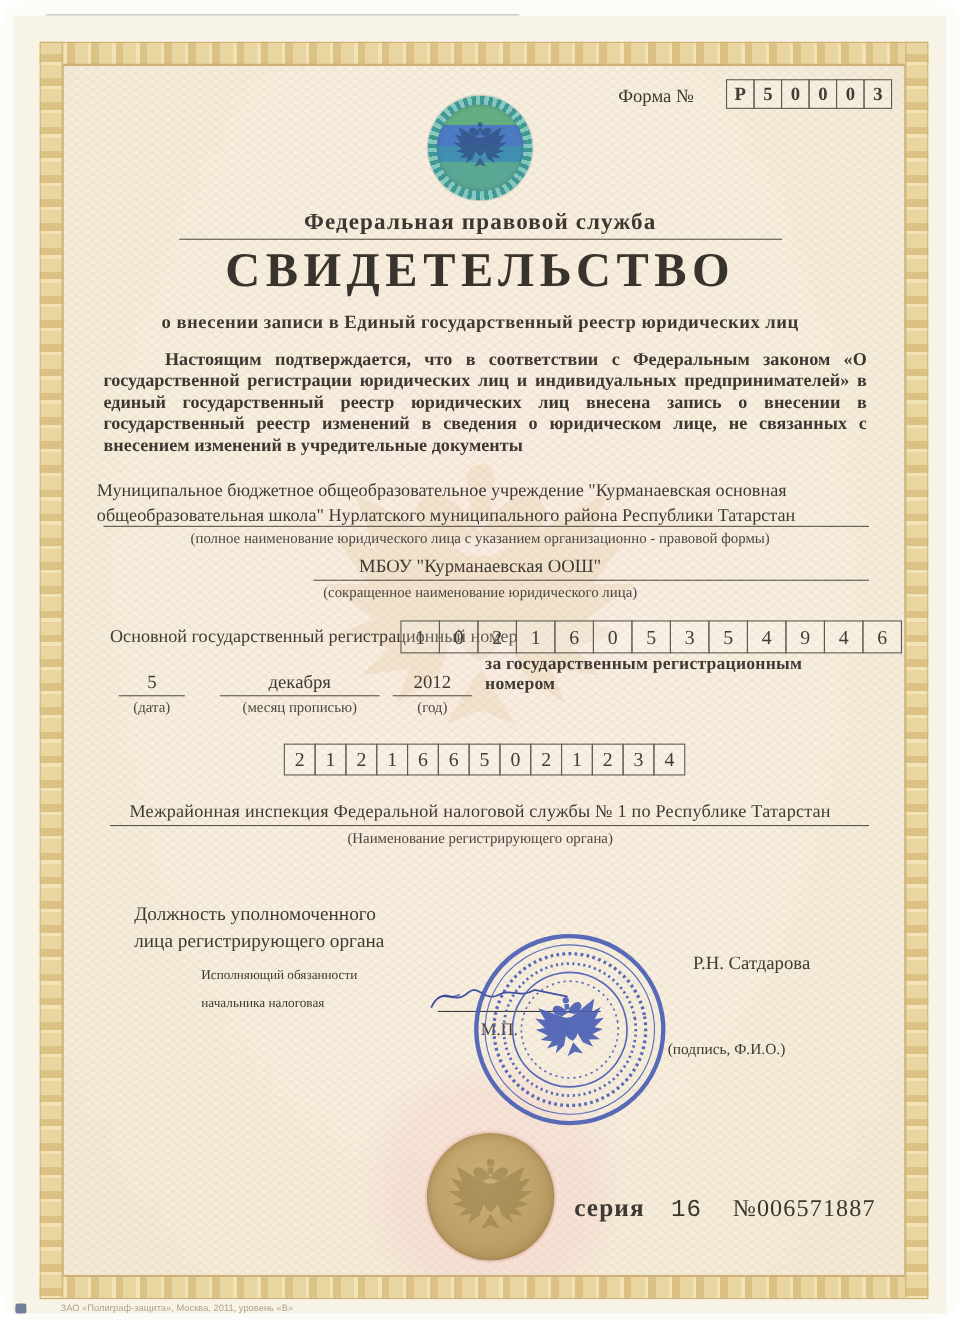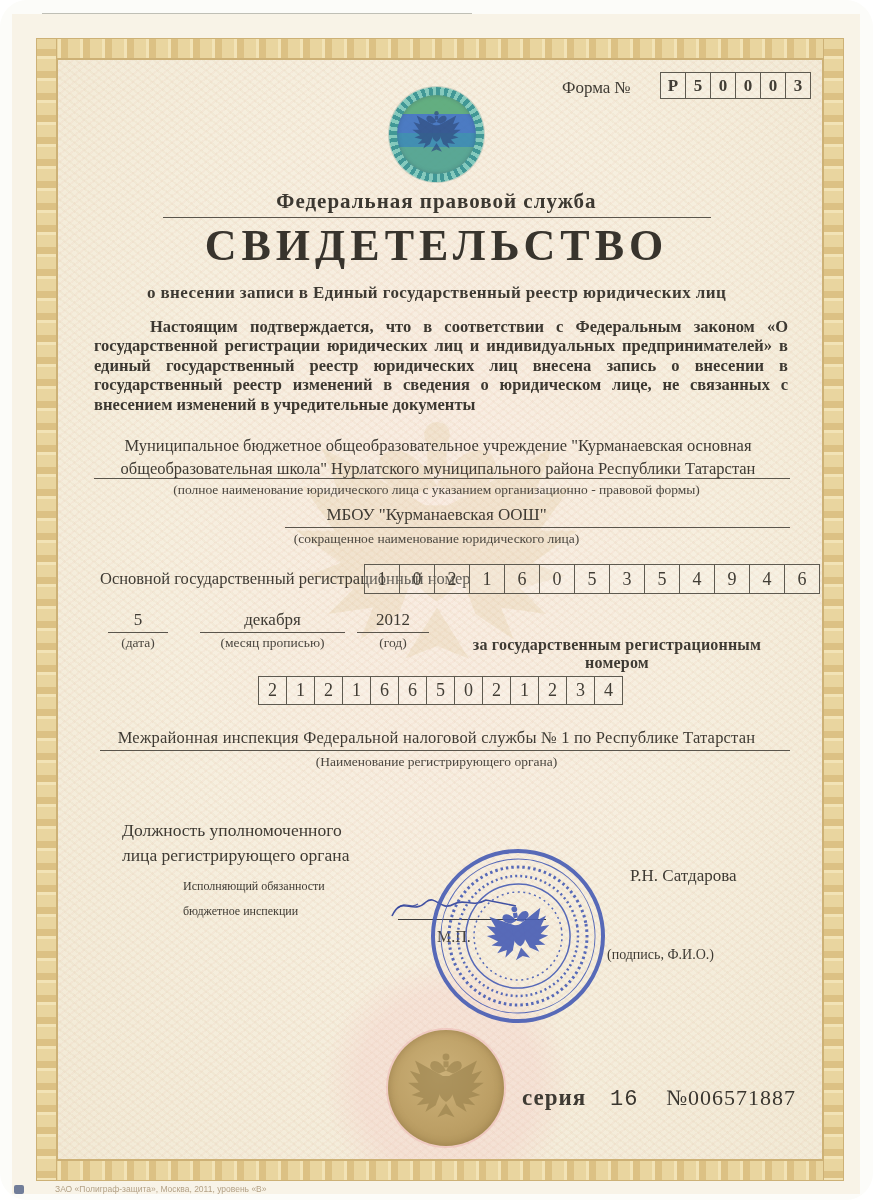--- a/index.html
+++ b/index.html
@@ -50,33 +50,33 @@
   .grn-cells{left:258px;top:676px;}
   .grn-cells span{width:27px;height:27px;font-size:18px;}
 
   .agency{top:189px;font-size:21px;letter-spacing:1px;color:#3c3831;}
   .agency-line{left:163px;top:217px;width:548px;}
   .doc-title{top:220px;font-size:44px;letter-spacing:5px;color:#38342d;}
   .subtitle{top:283px;font-size:17px;letter-spacing:0.4px;}
   .para{left:94px;top:317px;width:694px;font-size:16.5px;line-height:19.4px;
         text-align:justify;text-indent:56px;color:#3c3831;}
 
-  .fullname{left:88px;top:434px;width:700px;text-align:center;font-size:16.5px;line-height:23px;}
+  .fullname{left:88px;top:434px;width:700px;font-size:16.5px;line-height:23px;}
   .fullname-line{left:94px;top:478px;width:696px;}
   .fullname-cap{top:482px;}
   .shortname{top:505px;font-size:17px;}
   .shortname-line{left:285px;top:527px;width:505px;}
   .shortname-cap{top:531px;}
 
   .ogrn-label{left:100px;top:569px;font-size:16.5px;}
 
   .dgroup{position:absolute;text-align:center;font-size:17px;}
   .dgroup .val{border-bottom:1px solid #5a554c;padding:0 4px 1px 4px;min-height:21px;}
   .dgroup .cap{margin-top:2px;}
-  .grn-phrase{left:441px;top:636px;width:352px;font-size:16px;letter-spacing:0.2px;text-align:center;}
+  .grn-phrase{left:441px;top:595px;width:352px;font-size:16px;letter-spacing:0.2px;}
 
   .authority{top:728px;font-size:16.5px;letter-spacing:0.2px;}
   .authority-line{left:100px;top:750px;width:690px;}
   .authority-cap{top:754px;}
 
   .pos-label{left:122px;top:818px;font-size:17.5px;line-height:25px;}
   .pos-value{left:147px;top:874px;font-size:12px;line-height:25px;margin-left:36px;}
   .sig-line{left:398px;top:919px;width:148px;background:#3c3c3c;}
   .mp{left:437px;top:928px;font-size:16px;color:#45413a;}
   .off-name{left:630px;top:866px;font-size:17px;}
@@ -227,21 +227,21 @@
   <div class="abs ctr authority serif">Межрайонная инспекция Федеральной налоговой службы № 1 по Республике Татарстан</div>
   <div class="uline authority-line"></div>
   <div class="abs ctr cap authority-cap serif">(Наименование регистрирующего органа)</div>
 
   <div class="abs pos-label serif">
     <div>Должность уполномоченного</div>
     <div>лица регистрирующего органа</div>
   </div>
   <div class="abs pos-value serif">
     <div>Исполняющий обязанности</div>
-    <div>бюджетное инспекции</div>
+    <div>начальника налоговая</div>
   </div>
 
   <svg class="signature" viewBox="0 0 155 38">
     <path d="M4 30 C14 8 24 30 38 16 C48 8 52 26 66 18 C76 12 84 22 98 14 L128 20" fill="none" stroke="#2c3f9b" stroke-width="1.6" opacity="0.9"></path>
     <path d="M10 22 C18 14 22 24 30 18" fill="none" stroke="#2c3f9b" stroke-width="1.2" opacity="0.8"></path>
   </svg>
   <div class="uline sig-line"></div>
   <div class="abs mp serif">М.П.</div>
 
   <svg class="stamp" viewBox="0 0 178 178" style="color:#4a5fb5">

